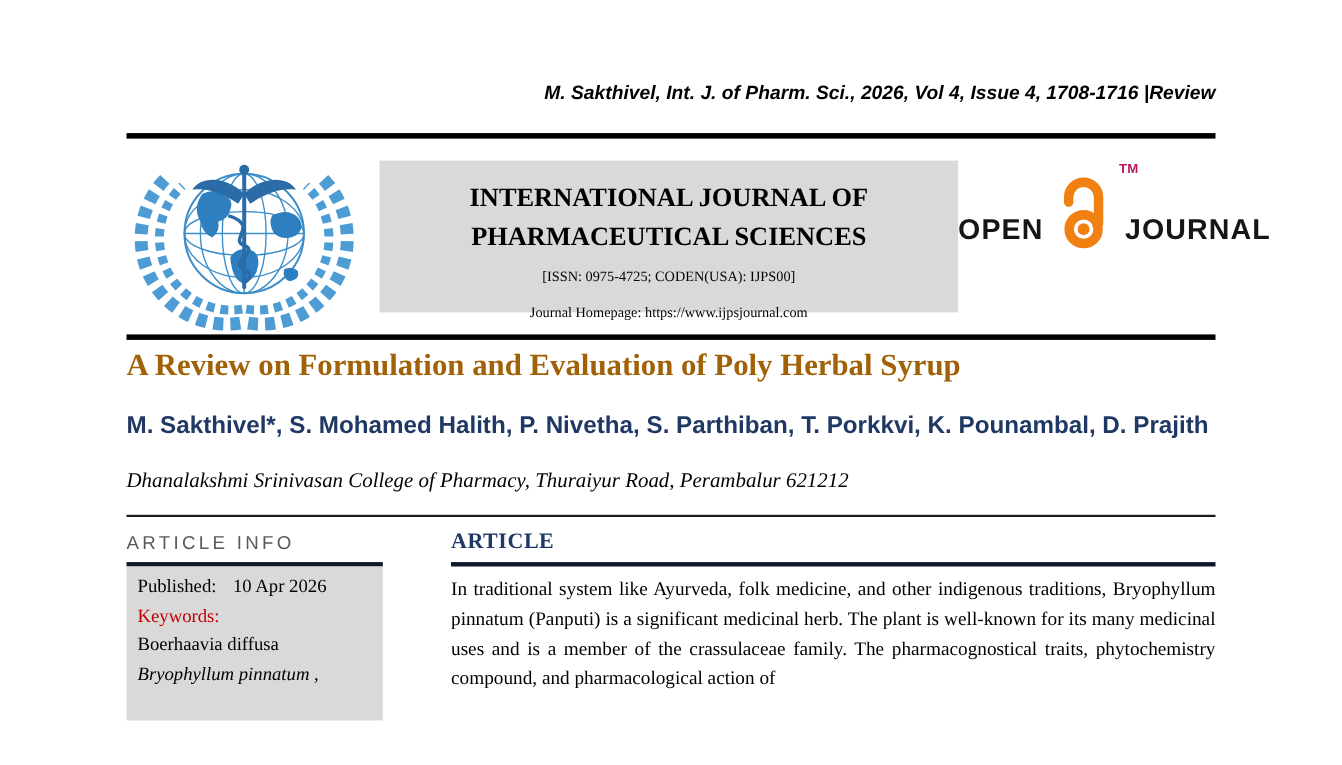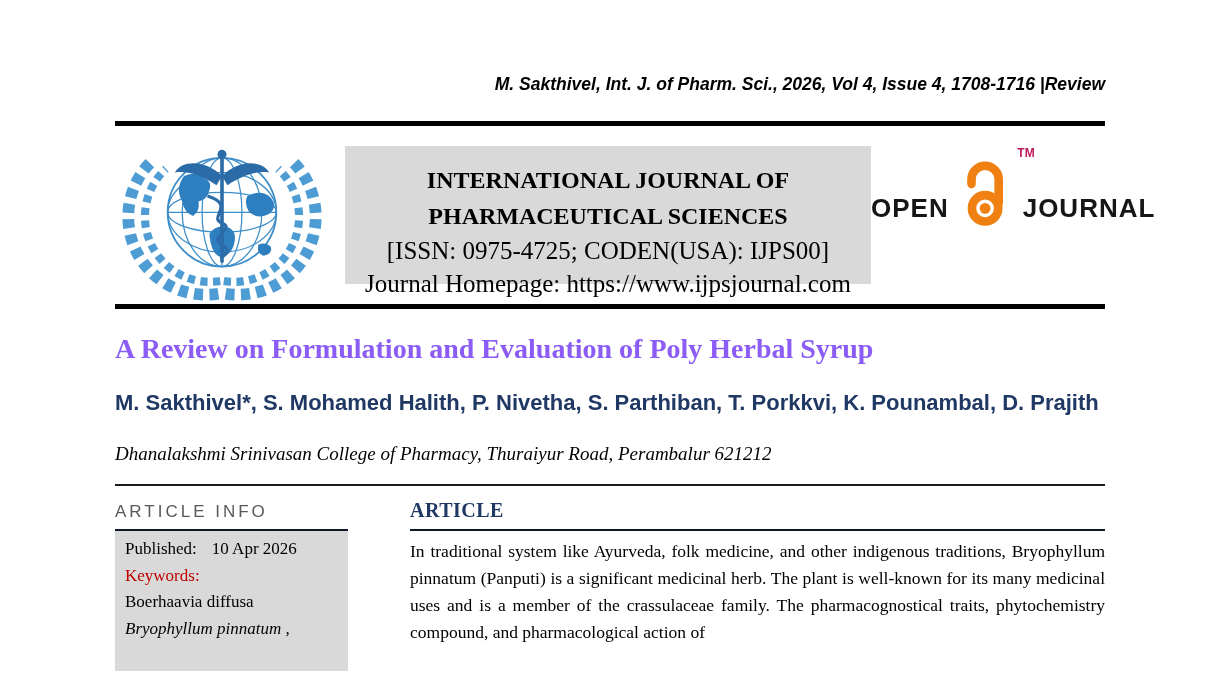--- a/index.html
+++ b/index.html
@@ -20,42 +20,42 @@
   
   .masthead { display: flex; height: 178px; align-items: center; }
   .logo { width: 213px; height: 176px; flex: none; display: flex; align-items: center; justify-content: center; }
   .mast-box {
     width: 526px; height: 138px; margin-left: 17px; flex: none;
     background: #d9d9d9; text-align: center;
     font-family: "Liberation Serif", serif; color: #000;
     padding-top: 16px;
   }
   .jt  { font-size: 24px; font-weight: 700; line-height: 36px; }
-  .jsub{ font-size: 25px; font-weight: 400; line-height: 33px; }
+  .jsub{ font-size: 13px; font-weight: 400; line-height: 33px; }
 
   .oa { flex: 1; display: flex; align-items: flex-end; justify-content: flex-end; padding-bottom: 46px; }
   .oa-word { font: 700 26px "Liberation Sans", sans-serif; letter-spacing: 1px; color: #161616; padding-bottom: 12px; }
   .oa-lock-wrap { position: relative; margin: 0 8px; }
   .oa-lock-wrap svg { display: block; }
   .oa-tm { position: absolute; top: -2px; right: -20px; font: 700 12px "Liberation Sans", sans-serif; color: #be185d; }
 
   
   .review-article { margin-top: 17px; font: 700 19px "Liberation Serif", serif; color: #000; }
-  .title { margin-top: 24px; font: 700 28px "Liberation Serif", serif; color: #8b5cf6; }
+  .title { margin-top: 8px; font: 700 28px "Liberation Serif", serif; color: #a16207; }
   .authors { margin-top: 22px; font: 700 22px "Liberation Sans", sans-serif; color: #1f3864; line-height: 31px; }
   .affiliation { margin-top: 25px; font: italic 400 19px "Liberation Serif", serif; color: #000; }
   .thin-rule { margin-top: 19px; height: 2px; background: #1a1a1a; }
 
   
   .cols { display: flex; }
   .col-left { width: 233px; flex: none; }
   .col-right { margin-left: 62px; flex: 1; }
   .col-head {
     height: 45px; display: flex; align-items: flex-end; padding-bottom: 7px;
-    border-bottom: 2px solid #0f172a;
+    border-bottom: 4px solid #0f172a;
   }
   .info-head { font: 400 17px "Liberation Sans", sans-serif; letter-spacing: 3px; color: #595959; }
   .abstract-head { font: 700 20px "Liberation Serif", serif; color: #1f3864; letter-spacing: 0.5px; }
 
   .info-box {
     background: #d9d9d9; padding: 5px 10px 10px 10px; min-height: 140px;
     font: 400 17px "Liberation Serif", serif; color: #000; line-height: 26.5px;
   }
   .kw-label { color: #c00000; }
   .kw-italic { font-style: italic; }

